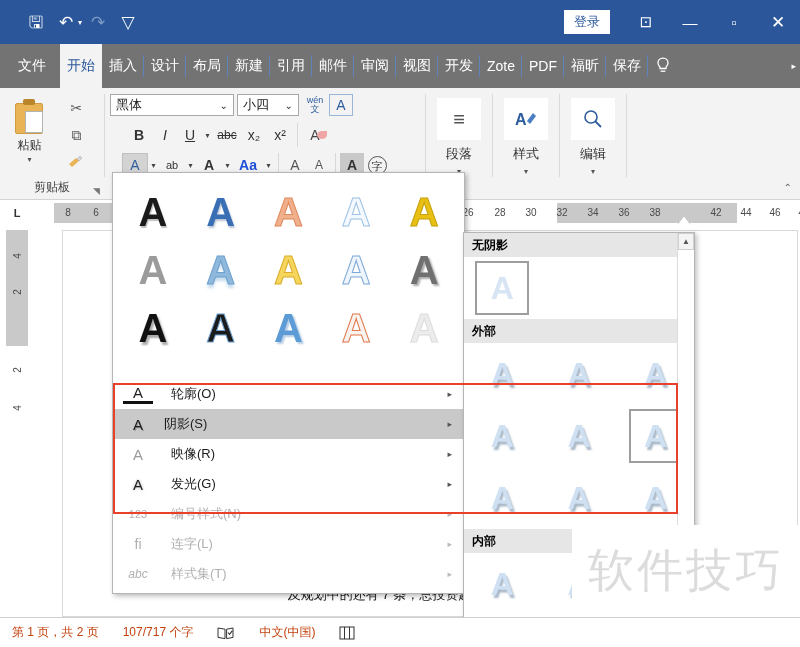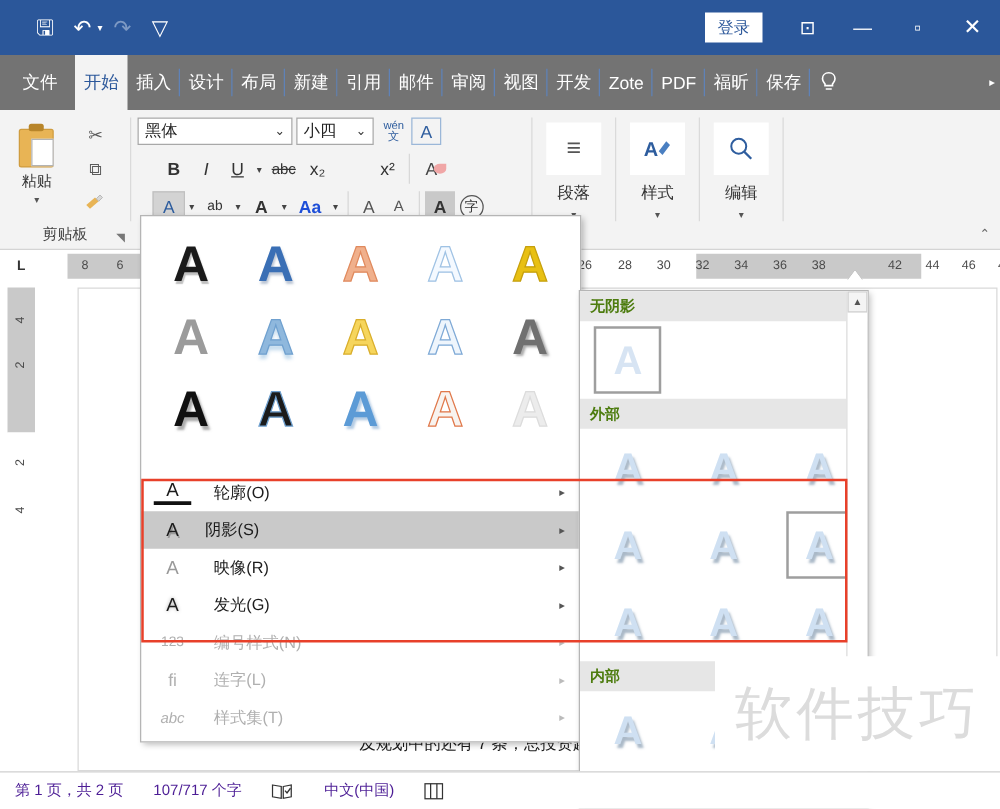--- a/index.html
+++ b/index.html
@@ -159,40 +159,40 @@
   .redbox {
     position:absolute; border:2px solid #e8402a; z-index:60; pointer-events:none;
   }
 
   
   .submenu {
     position:absolute; left:463px; top:232px; width:232px; height:415px;
     background:#ffffff; border:1px solid #b5b5b5; box-shadow:2px 2px 5px rgba(0,0,0,.25);
     z-index: 45; overflow:hidden;
   }
-  .sub-head { height:24px; background:#e6e6e6; display:flex; align-items:center; padding-left:8px; font-size:12px; color:#4d7c0f; font-weight:bold;}
+  .sub-head { height:24px; background:#e6e6e6; display:flex; align-items:center; padding-left:8px; font-size:12px; color:#000000; font-weight:bold;}
   .sub-grid { display:grid; grid-template-columns: repeat(3, 1fr); }
   .sub-cell { height:62px; display:flex; align-items:center; justify-content:center; }
   .sub-A { font-size:32px; font-weight:bold; color:#cfe0f2; text-shadow: 2px 3px 2px rgba(140,160,180,.75); }
   .sub-A.flat { text-shadow:none; color:#d7e4f3; }
   .sel-box { border:2px solid #9e9e9e; width:54px; height:54px; display:flex; align-items:center; justify-content:center; }
   .sub-scroll { position:absolute; right:0; top:0; width:17px; bottom:0; background:#fff; border-left:1px solid #dcdcdc;}
   .sc-arrow { height:17px; border:1px solid #cfcfcf; background:#f4f4f4; display:flex; align-items:center; justify-content:center; font-size:8px; color:#555;}
 
   
   .watermark {
     position:absolute; right:0; bottom:30px; width:228px; height:92px; background:#ffffff;
     display:flex; align-items:center; justify-content:center; z-index:70;
   }
   .wm-text { font-size:46px; color:#dcdcdc; letter-spacing:3px; }
 
   
   .statusbar {
     position:absolute; left:0; right:0; bottom:0; height:30px; background:#ffffff;
-    border-top:1px solid #cfcfcf; display:flex; align-items:center; font-size:12px; color:#4c1d95;
+    border-top:1px solid #cfcfcf; display:flex; align-items:center; font-size:12px; color:#c2410c;
     z-index: 80;
   }
   .sb-item { padding: 0 12px; display:flex; align-items:center; }
 </style>
 </head>
 <body>
 
 <div id="app">
 
   <div class="titlebar">
@@ -278,21 +278,21 @@
         <div class="btn" style="margin-left:2px;border:1px solid #9bb7d8;width:22px;height:22px;color:#2e5d9e;">A</div>
       </div>
 
       <div class="row" style="padding-left:16px;">
         <div class="btn" style="font-weight:bold;width:26px;">B</div>
         <div class="btn" style="font-style:italic;width:26px;">I</div>
         <div class="btn" style="text-decoration:underline;width:24px;">U</div>
         <div class="caret">▾</div>
         <div class="btn" style="text-decoration:line-through;font-size:12px;width:28px;">abc</div>
         <div class="btn" style="width:26px;">x₂</div>
-        <div class="btn" style="width:26px;margin-left:30px;">x²</div>
+        <div class="btn" style="width:26px;">x²</div>
         <div class="divider-v"></div>
         <div class="btn" style="width:26px;color:#444;">
           <span style="position:relative;">A<span style="position:absolute;left:7px;top:4px;width:10px;height:8px;background:#f0a6a6;border-radius:50% 0 50% 50%;"></span></span>
         </div>
       </div>
 
       <div class="row" style="padding-left:12px;">
         <div class="btn active" style="width:26px;color:#2e5d9e;">A</div>
         <div class="caret">▾</div>
         <div class="btn" style="width:26px;">

